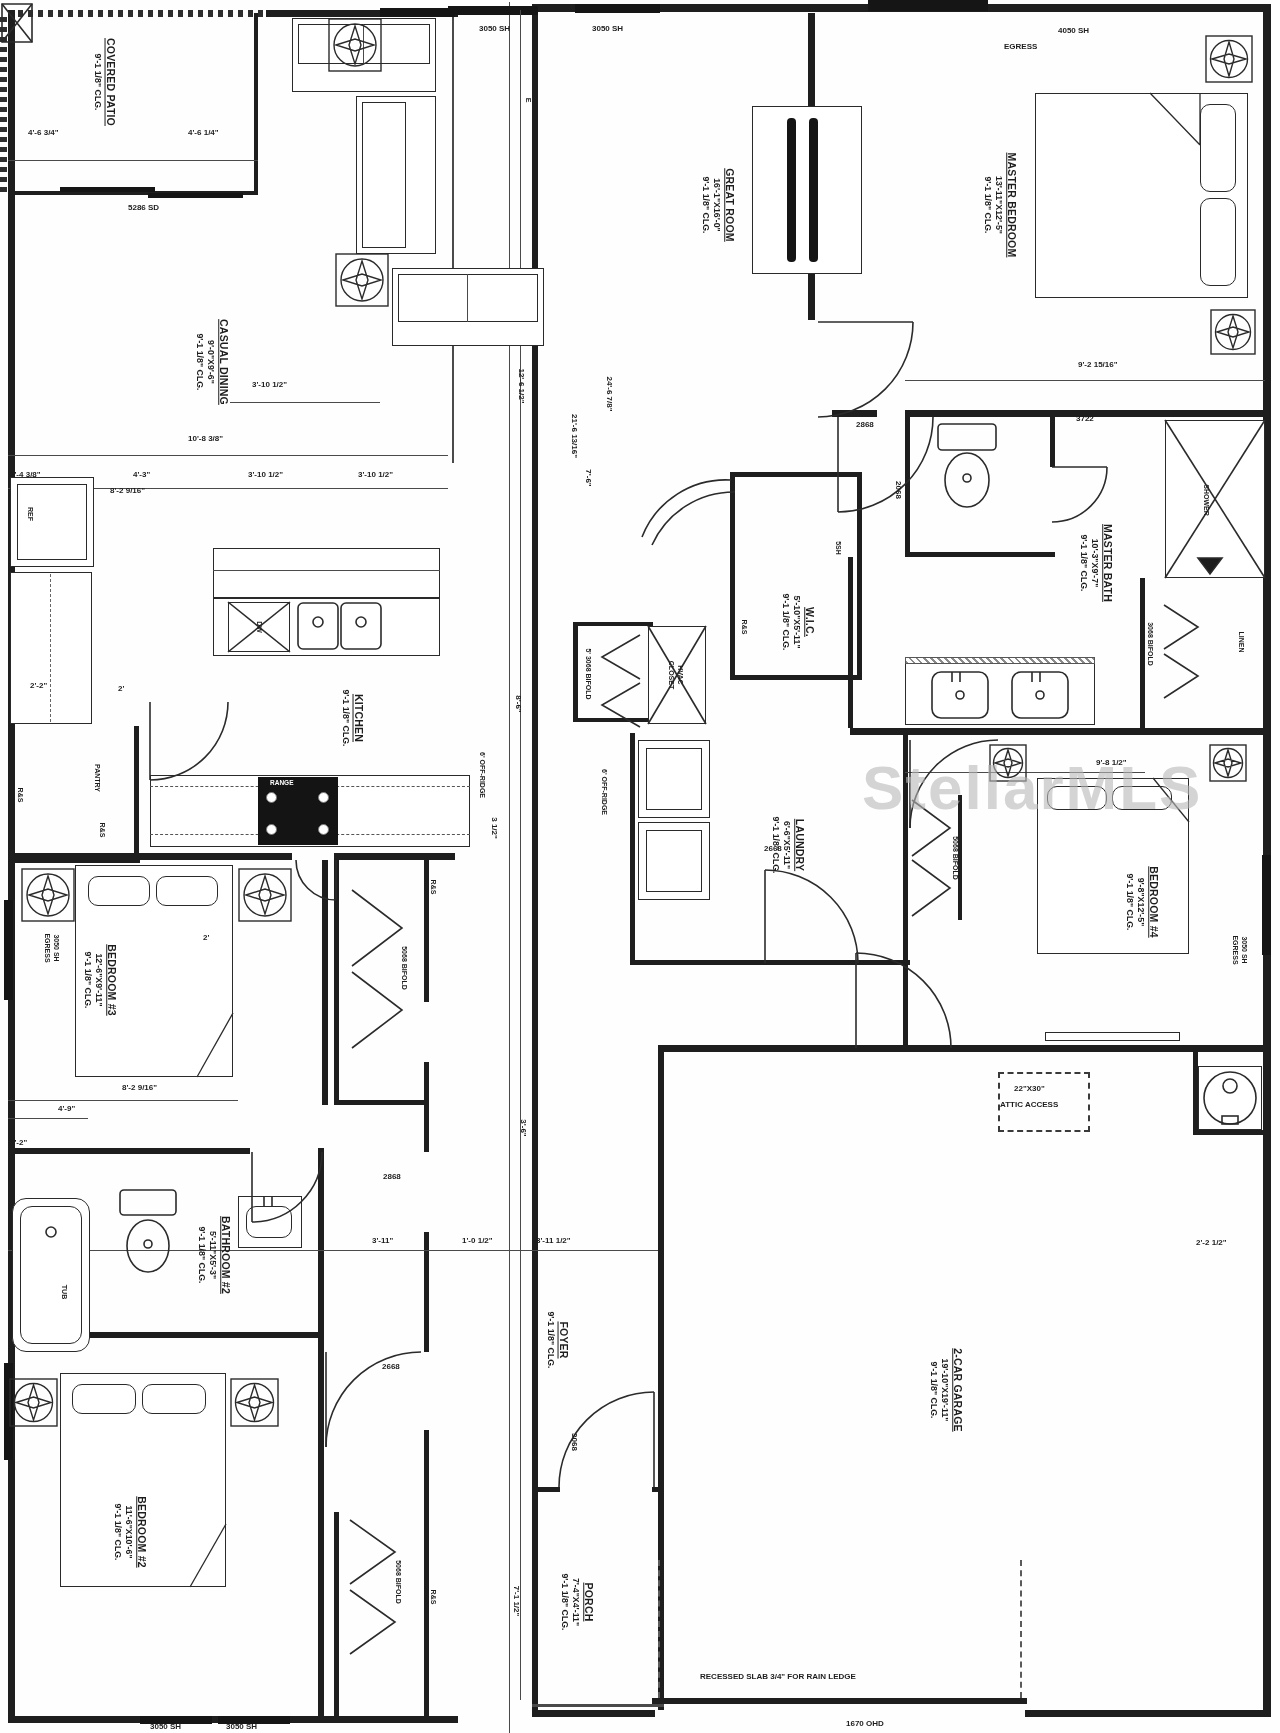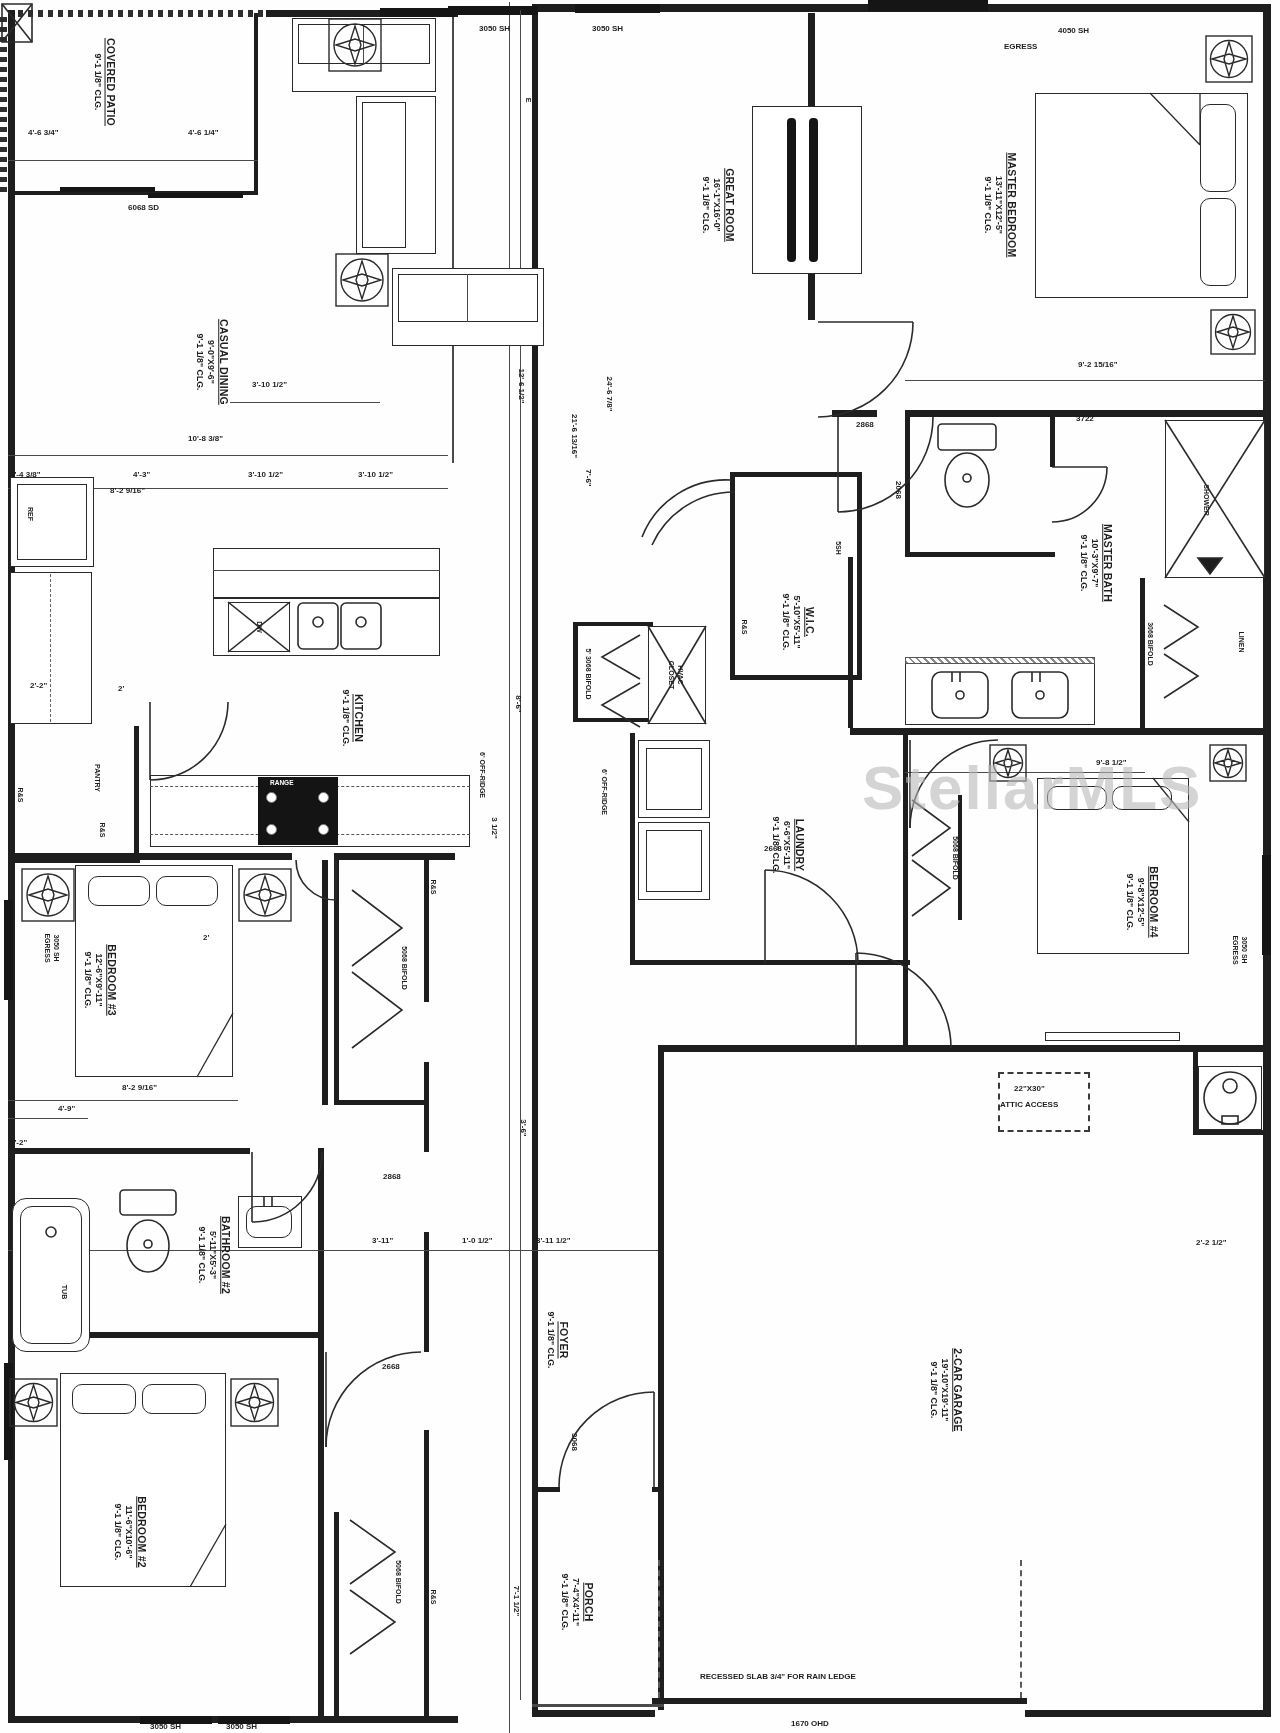--- a/index.html
+++ b/index.html
@@ -464,32 +464,32 @@
     <div class="sm">PANTRY</div>
   </div>
   <div class="vl" style="left:1241px;top:642px">
     <div class="sm">LINEN</div>
   </div>
 
   <div class="hl" style="left:479px;top:24px">3050 SH</div>
   <div class="hl" style="left:592px;top:24px">3050 SH</div>
   <div class="hl" style="left:1058px;top:26px">4050 SH</div>
   <div class="hl" style="left:1004px;top:42px">EGRESS</div>
-  <div class="hl" style="left:128px;top:203px">6068 SD</div>
+  <div class="hl" style="left:128px;top:203px">5286 SD</div>
   <div class="vl" style="left:52px;top:948px">
     <div class="sm">3050 SH</div>
     <div class="sm">EGRESS</div>
   </div>
   <div class="vl" style="left:1240px;top:950px">
     <div class="sm">3050 SH</div>
     <div class="sm">EGRESS</div>
   </div>
   <div class="hl" style="left:150px;top:1722px">3050 SH</div>
   <div class="hl" style="left:226px;top:1722px">3050 SH</div>
-  <div class="hl" style="left:791px;top:1719px">1670 OHD</div>
+  <div class="hl" style="left:846px;top:1719px">1670 OHD</div>
   <div class="hl" style="left:856px;top:420px">2868</div>
   <div class="hl" style="left:1076px;top:414px">3722</div>
   <div class="hl" style="left:383px;top:1172px">2868</div>
   <div class="hl" style="left:382px;top:1362px">2668</div>
   <div class="hl" style="left:764px;top:844px">2668</div>
   <div class="hl dimv" style="left:898px;top:490px">2068</div>
   <div class="hl dimv" style="left:574px;top:1442px">3068</div>
   <div class="vl" style="left:404px;top:968px">
       <div class="sm">5068 BIFOLD</div>
     </div>

